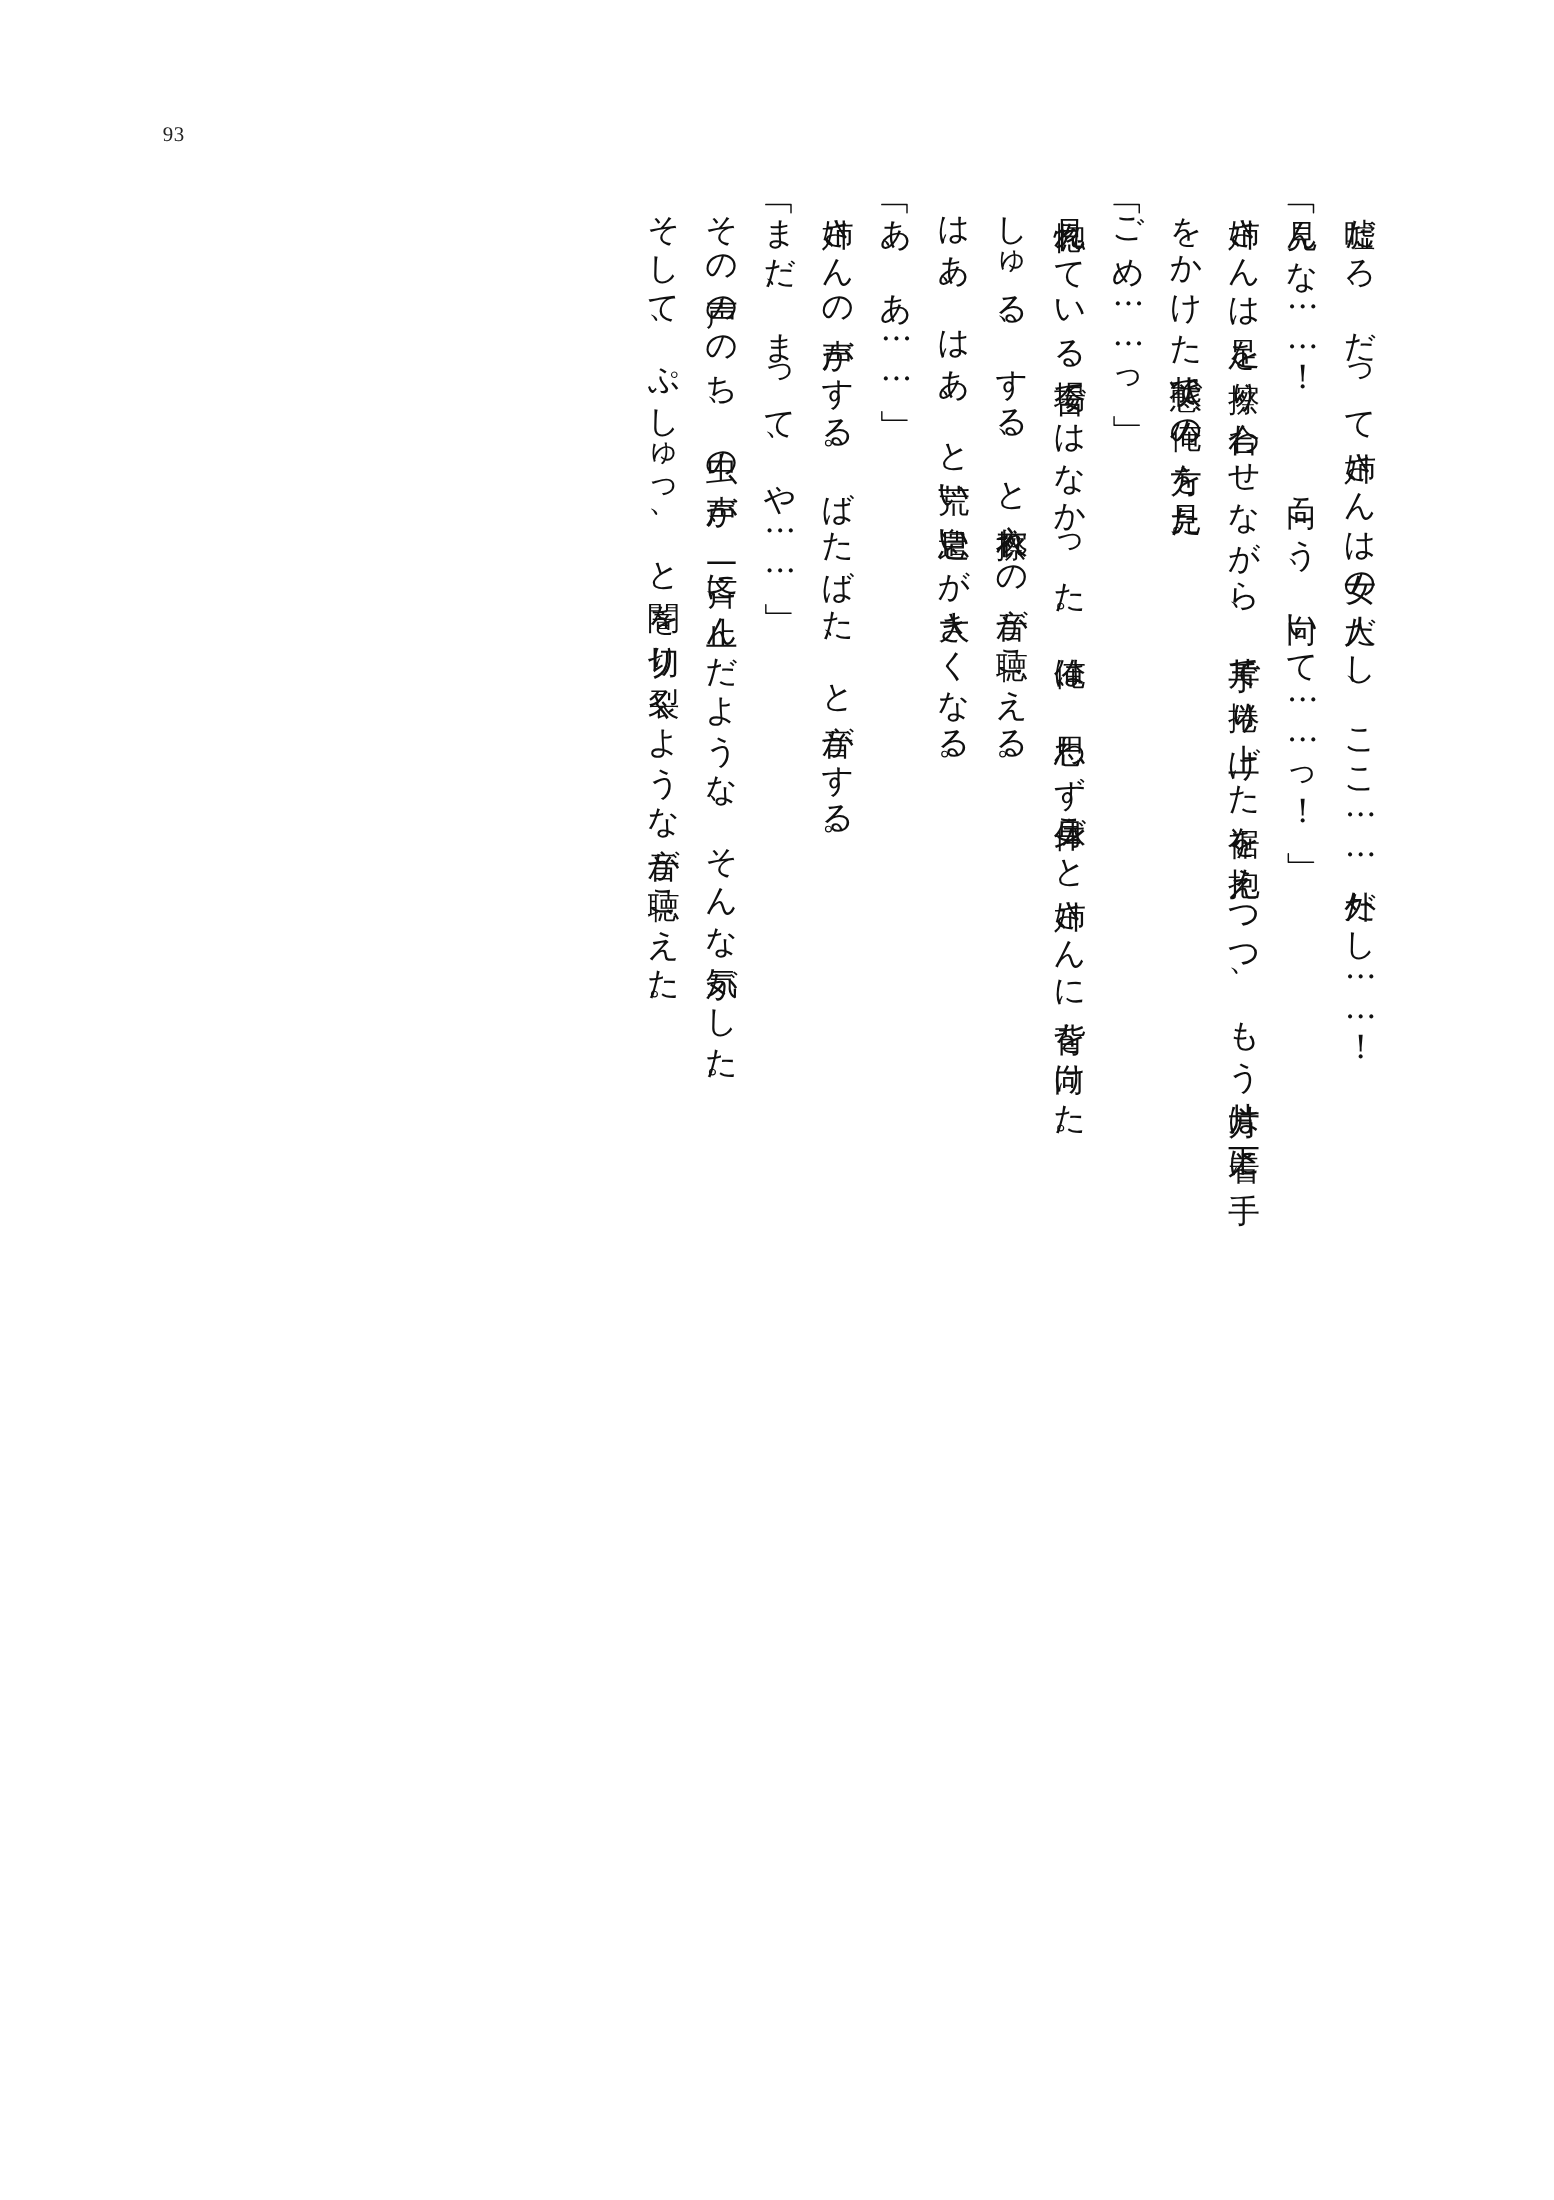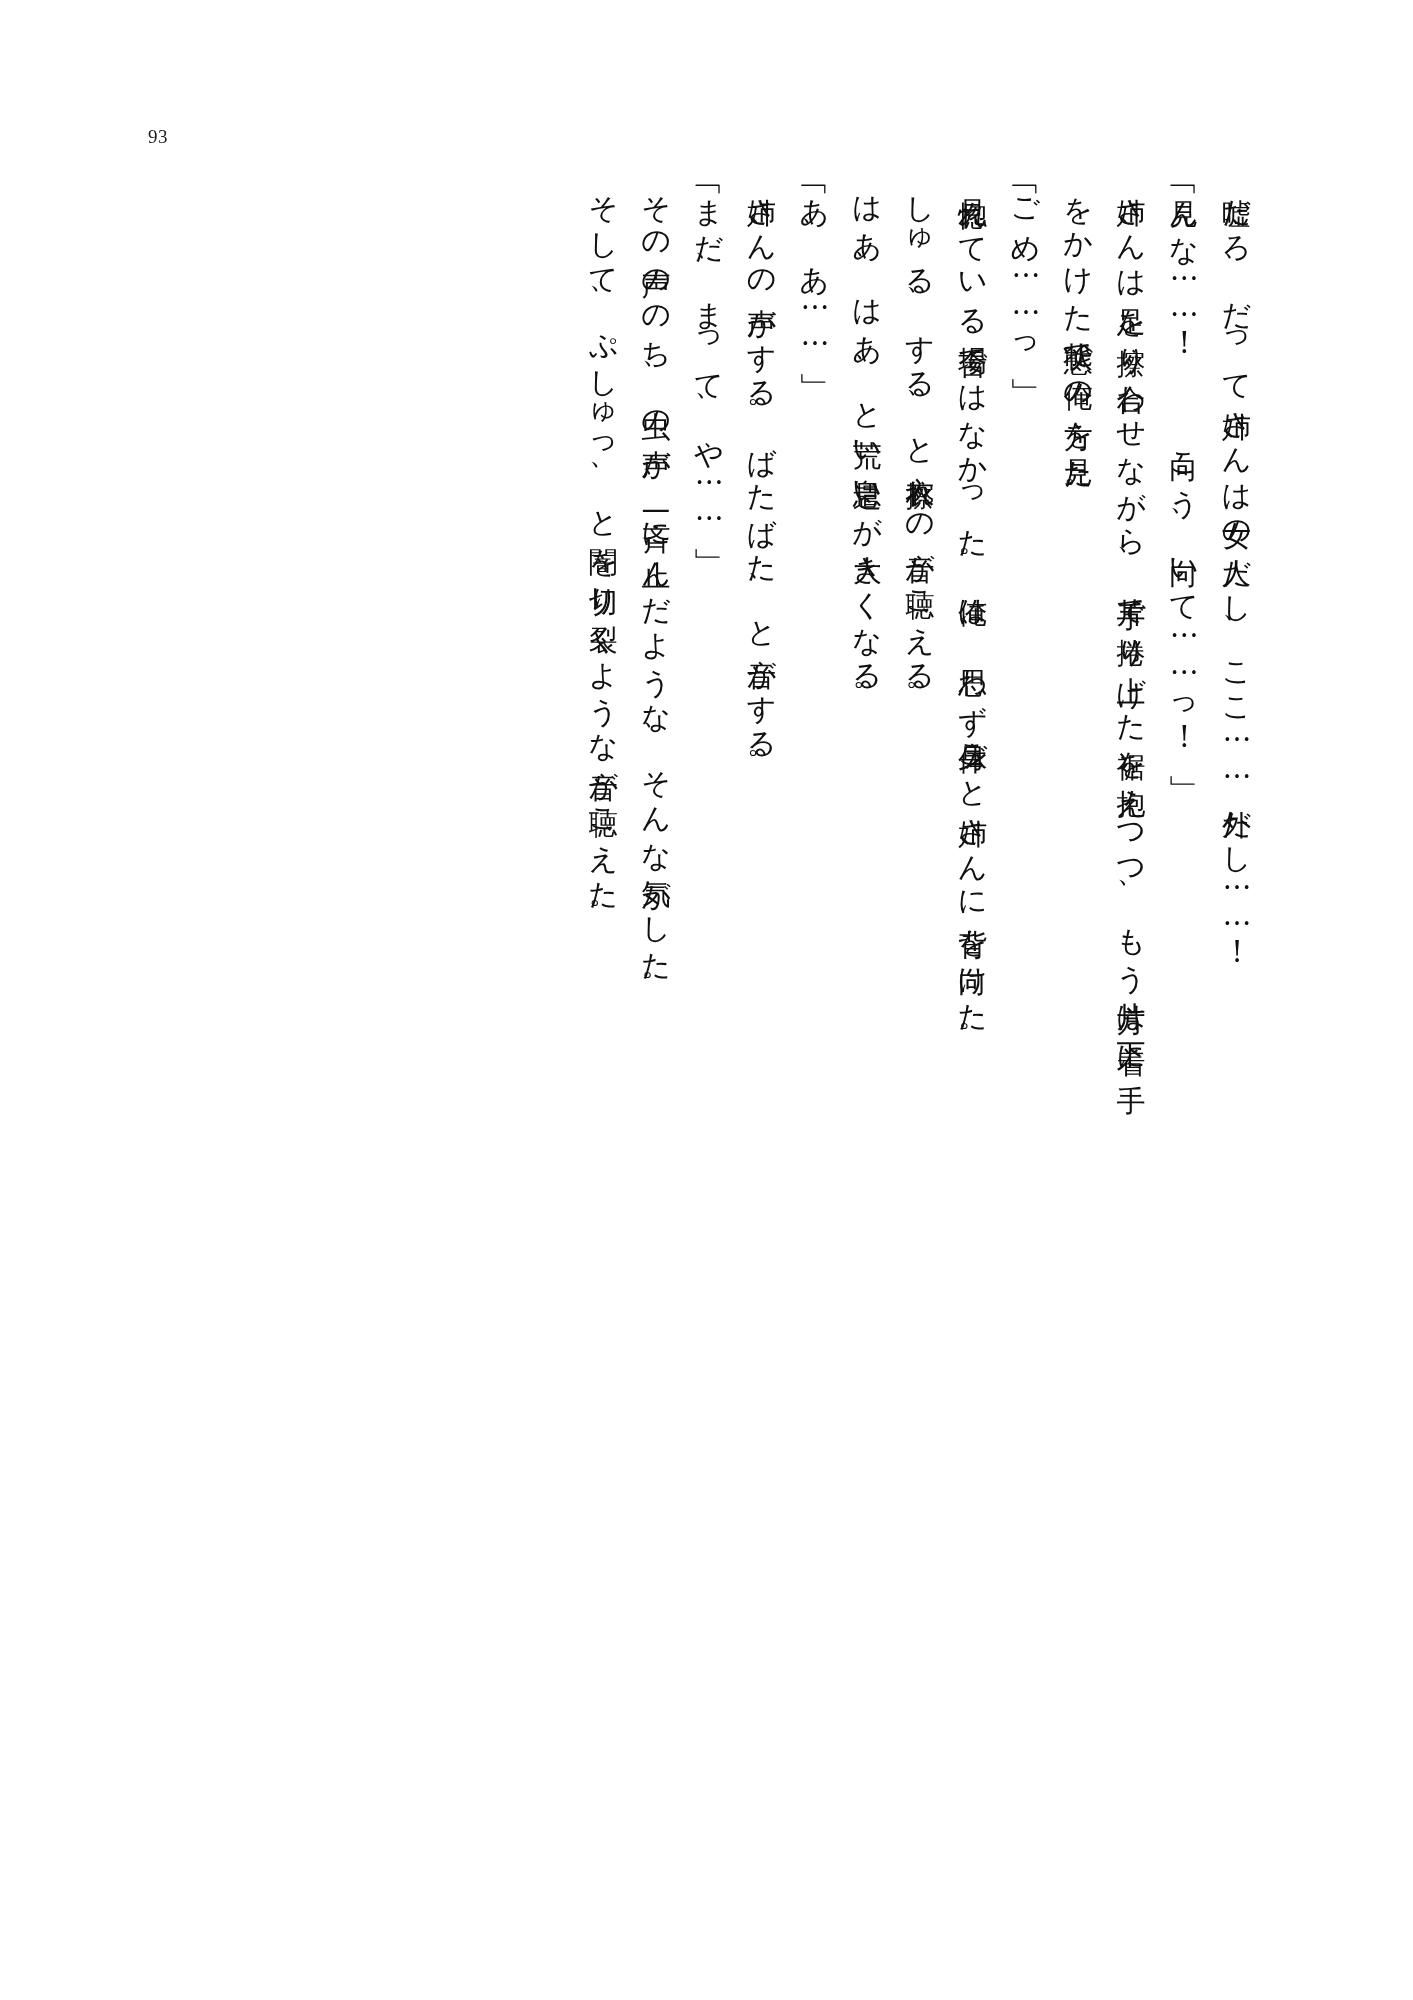--- a/index.html
+++ b/index.html
@@ -20,21 +20,20 @@
     box-sizing: border-box;
   }
   .folio {
     position: absolute;
     top: 112px;
     left: 148px;
     font-size: 19px;
     letter-spacing: 0.5px;
     color: #222;
     font-family: "Liberation Serif", "DejaVu Serif", serif;
-    margin-top: 14px;
   }
   .text-block {
     position: absolute;
     top: 176px;
     right: 150px;
     height: 1480px;
     width: 1120px;
     writing-mode: vertical-rl;
     -webkit-writing-mode: vertical-rl;
     text-orientation: upright;

